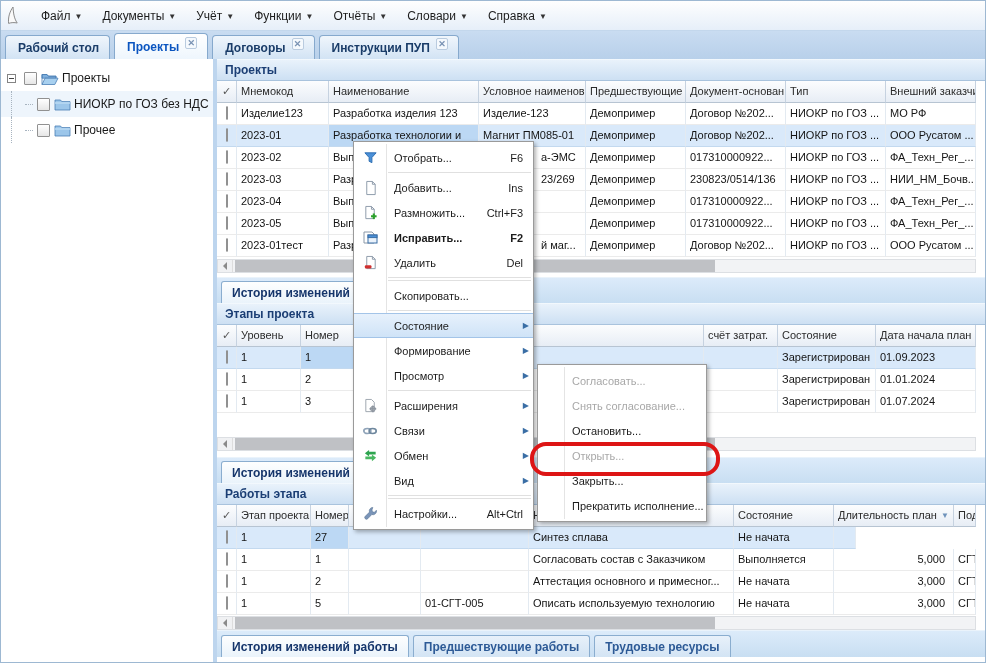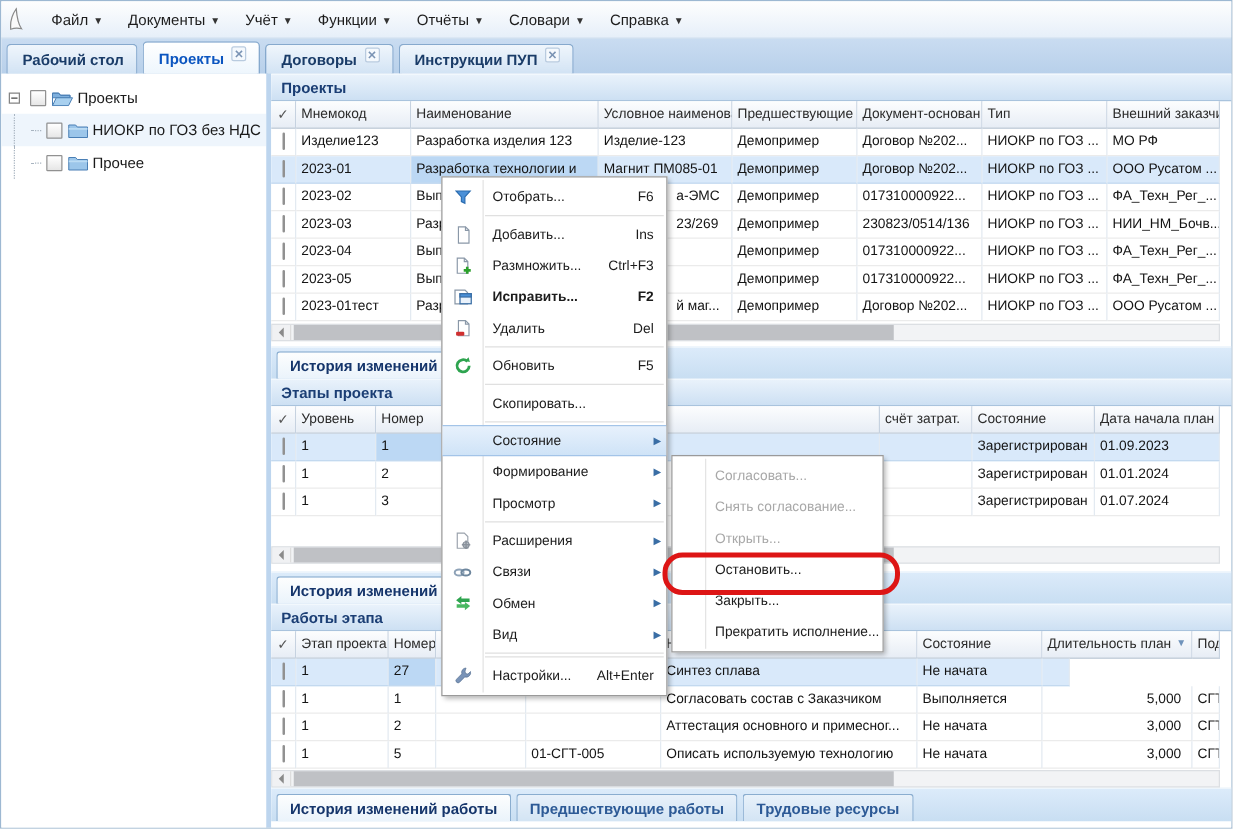--- a/index.html
+++ b/index.html
@@ -451,30 +451,20 @@
           <svg width="15" height="16" viewBox="0 0 16 16">
             <path d="M4 1h6l3 3v10H4z" fill="#ffffff" stroke="#8a98a8"></path>
             <path d="M10 1v3h3" fill="none" stroke="#8a98a8"></path>
             <rect x="2" y="10.5" width="7" height="3.4" rx="1" fill="#d03030"></rect>
           </svg>
         </span>
         <span class="lbl">Удалить</span>
         <span class="sc">Del</span>
       </div>
       <div class="ctx-sep"></div>
-      <div class="ctx-item">
-        <span class="ico">
-          <svg width="15" height="15" viewBox="0 0 16 16">
-            <path d="M13.2 8.2a5.2 5.2 0 1 1-1.6-3.8" fill="none" stroke="#2ea44f" stroke-width="2.4"></path>
-            <path d="M12.6 0.8l1.2 4.2-4.2-1z" fill="#2ea44f"></path>
-          </svg>
-        </span>
-        <span class="lbl">Обновить</span>
-        <span class="sc">F5</span>
-      </div>
       <div class="ctx-sep"></div>
       <div class="ctx-item">
         <span class="ico"></span>
         <span class="lbl">Скопировать...</span>
       </div>
       <div class="ctx-sep"></div>
       <div class="ctx-item hover">
         <span class="ico"></span>
         <span class="lbl">Состояние</span>
         <span class="arr">▶</span>
@@ -532,40 +522,40 @@
       </div>
       <div class="ctx-sep"></div>
       <div class="ctx-sep"></div>
       <div class="ctx-item">
         <span class="ico">
           <svg width="15" height="15" viewBox="0 0 16 16">
             <path d="M10.5 1.5a3.8 3.8 0 0 0-3.6 5L2.4 11a1.8 1.8 0 1 0 2.6 2.6l4.4-4.5a3.8 3.8 0 0 0 4.9-4.6l-2.2 2.2-2-.5-.5-2z" fill="#7a94b8" stroke="#5a7494" stroke-width="0.6"></path>
           </svg>
         </span>
         <span class="lbl">Настройки...</span>
-        <span class="sc">Alt+Enter</span>
+        <span class="sc">Alt+Ctrl</span>
       </div>
     </div>
 
   <div class="ctx submenu" id="state-submenu" style="left:536px;top:363px;width:170px;">
       <div class="ctx-item disabled">
         <span class="ico"></span>
         <span class="lbl">Согласовать...</span>
       </div>
       <div class="ctx-item disabled">
         <span class="ico"></span>
         <span class="lbl">Снять согласование...</span>
       </div>
+      <div class="ctx-item">
+        <span class="ico"></span>
+        <span class="lbl">Остановить...</span>
+      </div>
       <div class="ctx-item disabled">
         <span class="ico"></span>
         <span class="lbl">Открыть...</span>
-      </div>
-      <div class="ctx-item">
-        <span class="ico"></span>
-        <span class="lbl">Остановить...</span>
       </div>
       <div class="ctx-item">
         <span class="ico"></span>
         <span class="lbl">Закрыть...</span>
       </div>
       <div class="ctx-item">
         <span class="ico"></span>
         <span class="lbl">Прекратить исполнение...</span>
       </div>
     </div>

